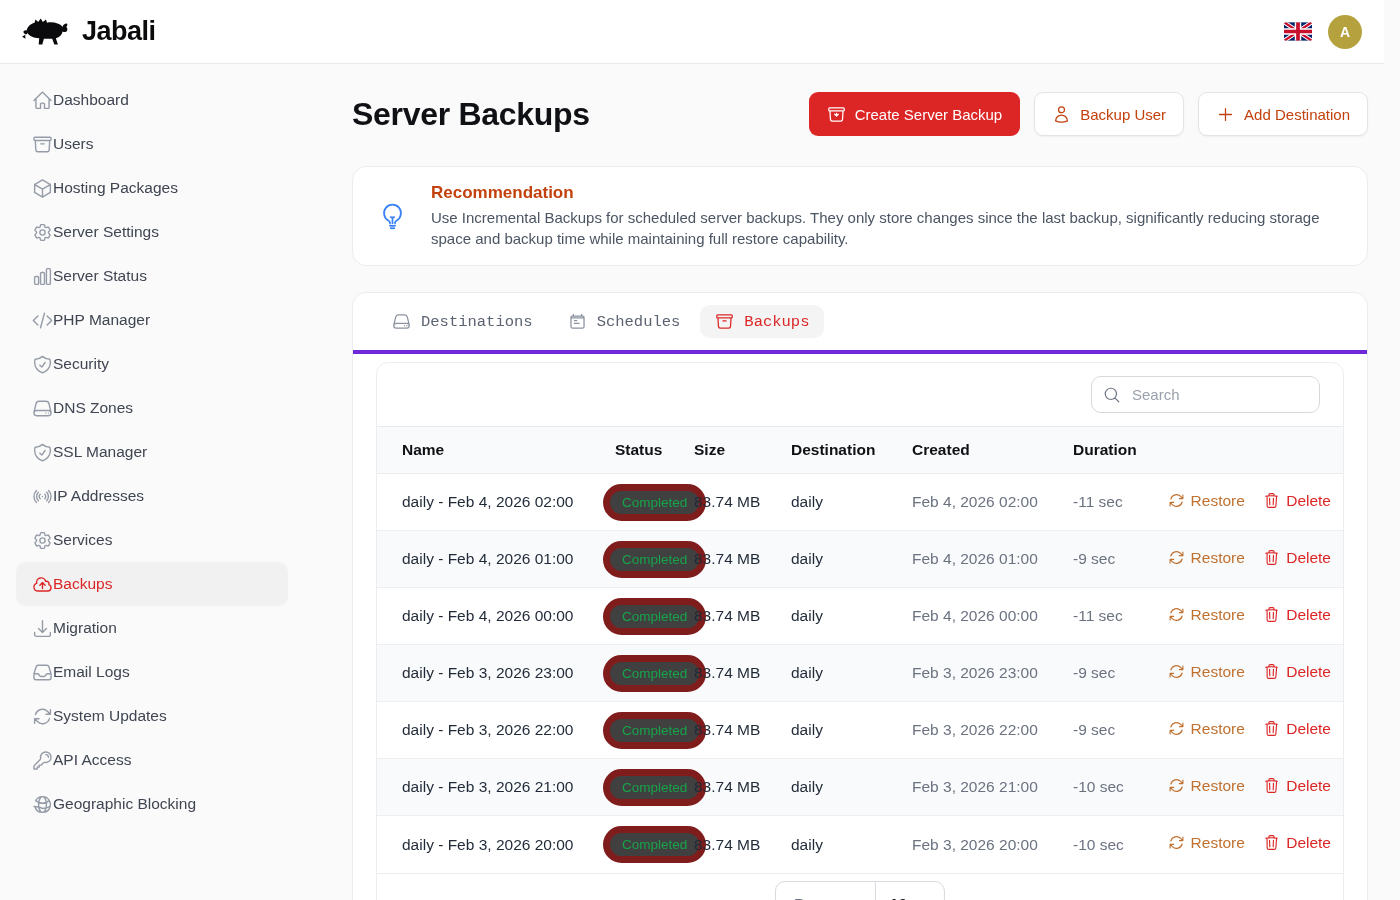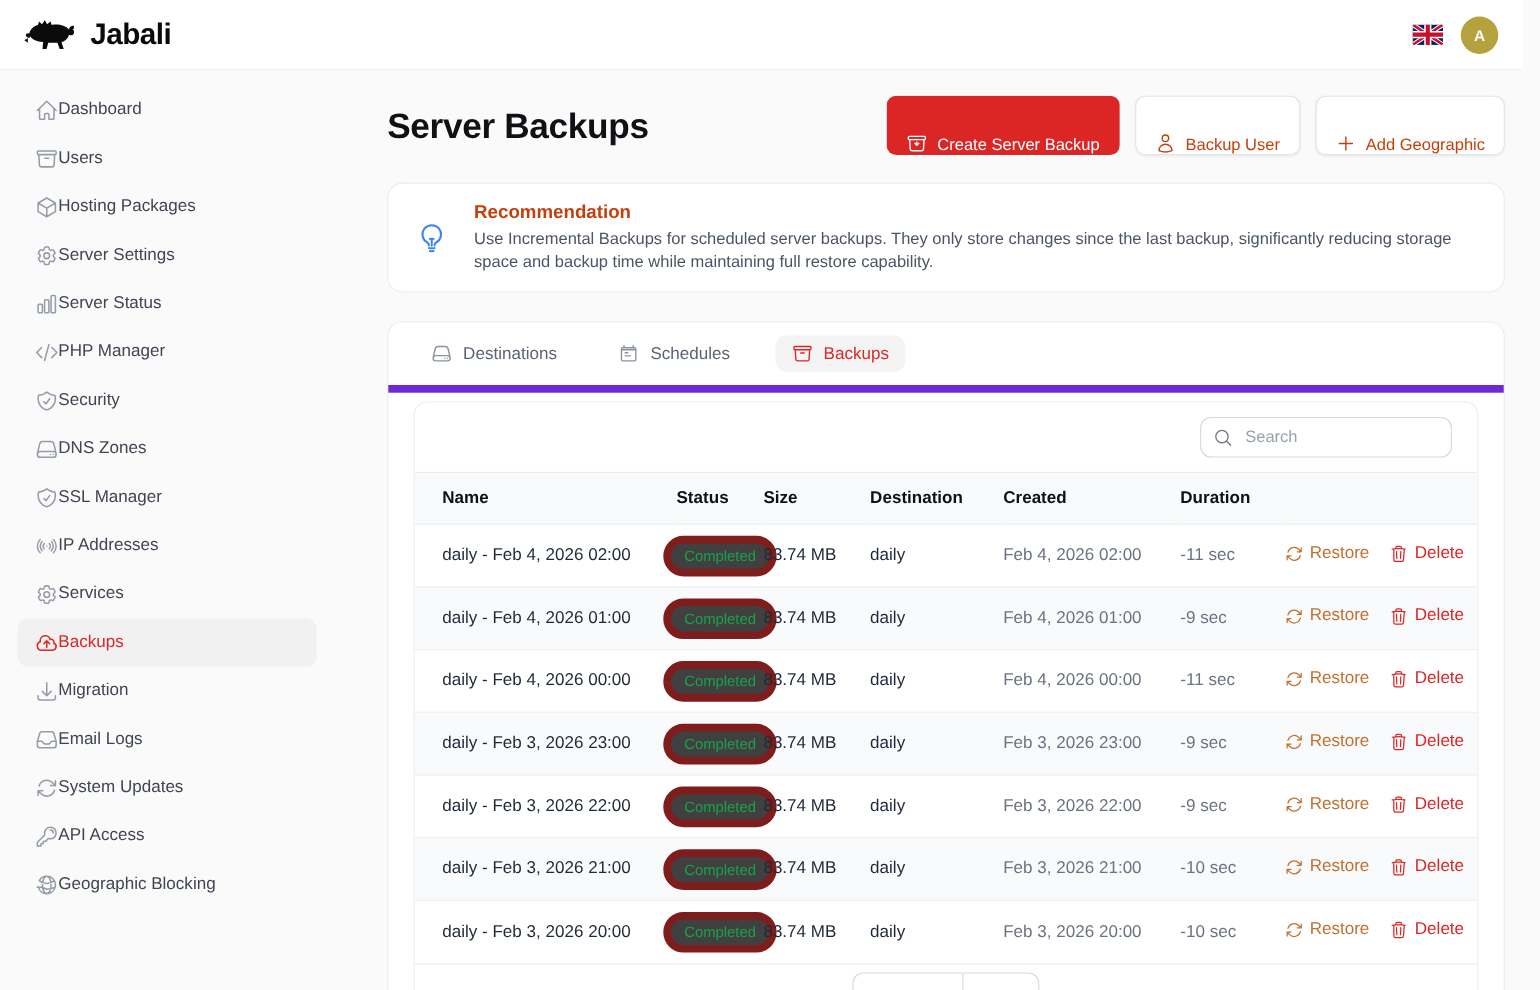--- a/index.html
+++ b/index.html
@@ -42,41 +42,41 @@
   .nav-item.active { background: #f1f1f2; color: #dc2626; }
   .nav-item.active .nav-icon { color: #dc2626; }
 
   
   .main { position: absolute; top: 64px; left: 304px; right: 0; bottom: 0; padding: 30px 32px 0 48px; }
 
   .page-head { display: flex; justify-content: space-between; align-items: center; height: 40px; }
   .page-title { margin: 0; font-size: 32px; line-height: 40px; font-weight: 800; letter-spacing: -0.3px; color: #0f1115; }
   .page-actions { display: flex; gap: 14px; }
   .btn {
-    height: 54px; border-radius: 9px; display: inline-flex; align-items: flex-end; gap: 9px;
+    height: 44px; border-radius: 9px; display: inline-flex; align-items: center; gap: 9px;
     padding: 0 17px; font-size: 15px; font-family: inherit; cursor: pointer;
     border: 1px solid transparent; background: #fff; white-space: nowrap;
   }
   .btn-icon { display: flex; }
   .btn-icon svg { width: 19px; height: 19px; }
   .btn-primary { background: #dc2626; color: #fff; }
   .btn-secondary { border-color: #e4e4e7; color: #c2410c; box-shadow: 0 1px 2px rgba(16,24,40,.05); }
 
   .card { background: #fff; border: 1px solid #ebecef; border-radius: 14px; }
 
   
   .rec-card { margin-top: 32px; display: flex; align-items: center; gap: 25px; padding: 16px 26px; }
   .rec-icon { color: #3b82f6; display: flex; }
   .rec-icon svg { width: 27px; height: 27px; }
   .rec-title { margin: 0 0 5px; font-size: 17px; font-weight: 700; color: #c2410c; }
   .rec-body { margin: 0; font-size: 15px; line-height: 1.38; color: #4b5563; max-width: 945px; }
 
   
   .main-card { margin-top: 26px; }
-  .tab-bar { display: flex; gap: 26px; padding: 12px 24px; border-bottom: 7px solid #6d28d9; }
+  .tab-bar { display: flex; gap: 5px; padding: 12px 24px; border-bottom: 4px solid #6d28d9; font-family: Liberation Mono, monospace; }
   .tab {
     display: inline-flex; align-items: center; gap: 10px; padding: 7px 15px;
     border-radius: 10px; font-size: 15.5px; color: #5b6371; background: transparent;
     border: none; font-family: inherit; cursor: pointer; white-space: nowrap;
   }
   .tab-icon { display: flex; color: #8b93a0; }
   .tab-icon svg { width: 19px; height: 19px; }
   .tab.active { background: #f4f4f5; color: #dc2626; }
   .tab.active .tab-icon { color: #dc2626; }
 
@@ -325,21 +325,21 @@
             </svg>
           </span>
     <span class="btn-label">Backup User</span>
   </button>
         <button class="btn btn-secondary">
     <span class="btn-icon">
             <svg xmlns="http://www.w3.org/2000/svg" viewBox="0 0 24 24" fill="none" stroke="currentColor" stroke-width="1.6" stroke-linecap="round" stroke-linejoin="round">
               <path d="M12 4.5v15m7.5-7.5h-15"></path>
             </svg>
           </span>
-    <span class="btn-label">Add Geographic</span>
+    <span class="btn-label">Add Destination</span>
   </button>
       </div>
   </div>
 
   <section class="card rec-card">
     <span class="rec-icon">
         <svg xmlns="http://www.w3.org/2000/svg" viewBox="0 0 24 24" fill="none" stroke="currentColor" stroke-width="1.6" stroke-linecap="round" stroke-linejoin="round">
           <path d="M12 18v-5.25m0 0a6.01 6.01 0 0 0 1.5-.189m-1.5.189a6.01 6.01 0 0 1-1.5-.189m3.75 7.478a12.06 12.06 0 0 1-4.5 0m3.75 2.383a14.406 14.406 0 0 1-3 0M14.25 18v-.192c0-.983.658-1.823 1.508-2.316a7.5 7.5 0 1 0-7.517 0c.85.493 1.509 1.333 1.509 2.316V18"></path>
         </svg>
       </span>

